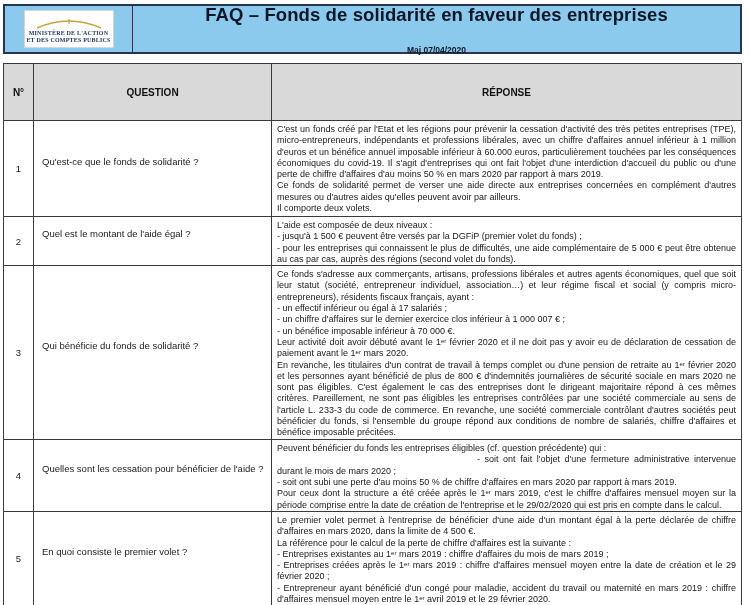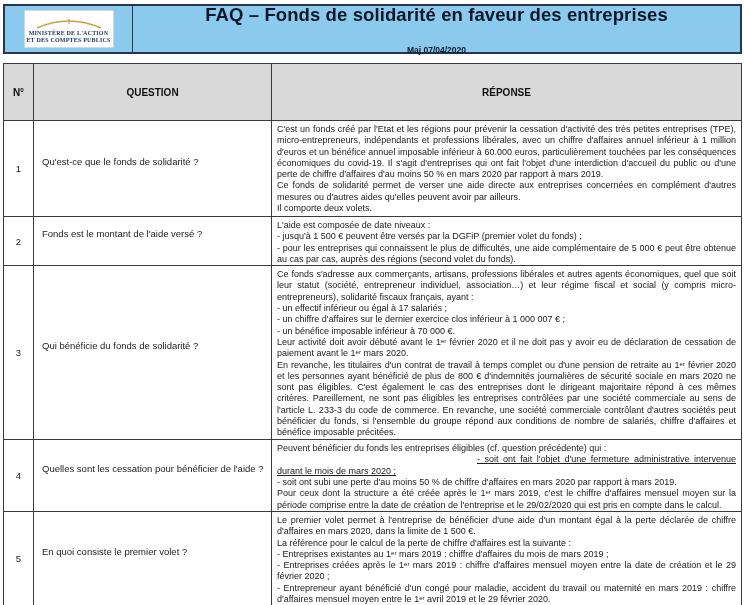--- a/index.html
+++ b/index.html
@@ -127,54 +127,54 @@
           <td class="cell-num">1</td>
           <td class="cell-question">Qu'est-ce que le fonds de solidarité ?</td>
           <td class="cell-answer">
             <div class="ans-p">C'est un fonds créé par l'Etat et les régions pour prévenir la cessation d'activité des très petites entreprises (TPE), micro-entrepreneurs, indépendants et professions libérales, avec un chiffre d'affaires annuel inférieur à 1 million d'euros et un bénéfice annuel imposable inférieur à 60.000 euros, particulièrement touchées par les conséquences économiques du covid-19. Il s'agit d'entreprises qui ont fait l'objet d'une interdiction d'accueil du public ou d'une perte de chiffre d'affaires d'au moins 50 % en mars 2020 par rapport à mars 2019.</div>
             <div class="ans-p">Ce fonds de solidarité permet de verser une aide directe aux entreprises concernées en complément d'autres mesures ou d'autres aides qu'elles peuvent avoir par ailleurs.</div>
             <div class="ans-p">Il comporte deux volets.</div>
           </td>
         </tr>
         <tr class="r-1">
           <td class="cell-num">2</td>
-          <td class="cell-question">Fonds est le montant de l'aide versé ?</td>
+          <td class="cell-question">Quel est le montant de l'aide égal ?</td>
           <td class="cell-answer">
-            <div class="ans-p">L'aide est composée de date niveaux :</div>
+            <div class="ans-p">L'aide est composée de deux niveaux :</div>
             <div class="ans-p">- jusqu'à 1 500 € peuvent être versés par la DGFiP (premier volet du fonds) ;</div>
             <div class="ans-p">- pour les entreprises qui connaissent le plus de difficultés, une aide complémentaire de 5 000 € peut être obtenue au cas par cas, auprès des régions (second volet du fonds).</div>
           </td>
         </tr>
         <tr class="r-2">
           <td class="cell-num">3</td>
           <td class="cell-question">Qui bénéficie du fonds de solidarité ?</td>
           <td class="cell-answer">
-            <div class="ans-p">Ce fonds s'adresse aux commerçants, artisans, professions libérales et autres agents économiques, quel que soit leur statut (société, entrepreneur individuel, association…) et leur régime fiscal et social (y compris micro-entrepreneurs), solidarité fiscaux français, ayant :</div>
+            <div class="ans-p">Ce fonds s'adresse aux commerçants, artisans, professions libérales et autres agents économiques, quel que soit leur statut (société, entrepreneur individuel, association…) et leur régime fiscal et social (y compris micro-entrepreneurs), résidents fiscaux français, ayant :</div>
             <div class="ans-p">- un effectif inférieur ou égal à 17 salariés ;</div>
             <div class="ans-p">- un chiffre d'affaires sur le dernier exercice clos inférieur à 1 000 007 € ;</div>
             <div class="ans-p">- un bénéfice imposable inférieur à 70 000 €.</div>
             <div class="ans-p">Leur activité doit avoir débuté avant le 1<sup>er</sup> février 2020 et il ne doit pas y avoir eu de déclaration de cessation de paiement avant le 1<sup>er</sup> mars 2020.</div>
             <div class="ans-p">En revanche, les titulaires d'un contrat de travail à temps complet ou d'une pension de retraite au 1<sup>er</sup> février 2020 et les personnes ayant bénéficié de plus de 800 € d'indemnités journalières de sécurité sociale en mars 2020 ne sont pas éligibles. C'est également le cas des entreprises dont le dirigeant majoritaire répond à ces mêmes critères. Pareillement, ne sont pas éligibles les entreprises contrôlées par une société commerciale au sens de l'article L. 233-3 du code de commerce. En revanche, une société commerciale contrôlant d'autres sociétés peut bénéficier du fonds, si l'ensemble du groupe répond aux conditions de nombre de salariés, chiffre d'affaires et bénéfice imposable précitées.</div>
           </td>
         </tr>
         <tr class="r-3">
           <td class="cell-num">4</td>
           <td class="cell-question">Quelles sont les cessation pour bénéficier de l'aide ?</td>
           <td class="cell-answer">
             <div class="ans-p">Peuvent bénéficier du fonds les entreprises éligibles (cf. question précédente) qui :</div>
-            <div class="ans-p" style="text-indent: 200px; text-decoration: underline;">- soit ont fait l'objet d'une fermeture administrative intervenue durant le mois de mars 2020 ;</div>
+            <div class="ans-p" style="text-indent: 200px;">- soit ont fait l'objet d'une fermeture administrative intervenue durant le mois de mars 2020 ;</div>
             <div class="ans-p">- soit ont subi une perte d'au moins 50 % de chiffre d'affaires en mars 2020 par rapport à mars 2019.</div>
             <div class="ans-p">Pour ceux dont la structure a été créée après le 1<sup>er</sup> mars 2019, c'est le chiffre d'affaires mensuel moyen sur la période comprise entre la date de création de l'entreprise et le 29/02/2020 qui est pris en compte dans le calcul.</div>
           </td>
         </tr>
         <tr class="r-4">
           <td class="cell-num">5</td>
           <td class="cell-question">En quoi consiste le premier volet ?</td>
           <td class="cell-answer">
-            <div class="ans-p">Le premier volet permet à l'entreprise de bénéficier d'une aide d'un montant égal à la perte déclarée de chiffre d'affaires en mars 2020, dans la limite de 1 500 €.</div>
+            <div class="ans-p">Le premier volet permet à l'entreprise de bénéficier d'une aide d'un montant égal à la perte déclarée de chiffre d'affaires en mars 2020, dans la limite de 4 500 €.</div>
             <div class="ans-p">La référence pour le calcul de la perte de chiffre d'affaires est la suivante :</div>
             <div class="ans-p">- Entreprises existantes au 1<sup>er</sup> mars 2019 : chiffre d'affaires du mois de mars 2019 ;</div>
             <div class="ans-p">- Entreprises créées après le 1<sup>er</sup> mars 2019 : chiffre d'affaires mensuel moyen entre la date de création et le 29 février 2020 ;</div>
             <div class="ans-p">- Entrepreneur ayant bénéficié d'un congé pour maladie, accident du travail ou maternité en mars 2019 : chiffre d'affaires mensuel moyen entre le 1<sup>er</sup> avril 2019 et le 29 février 2020.</div>
           </td>
         </tr>
       </tbody>
   </table>
 
 </div>

